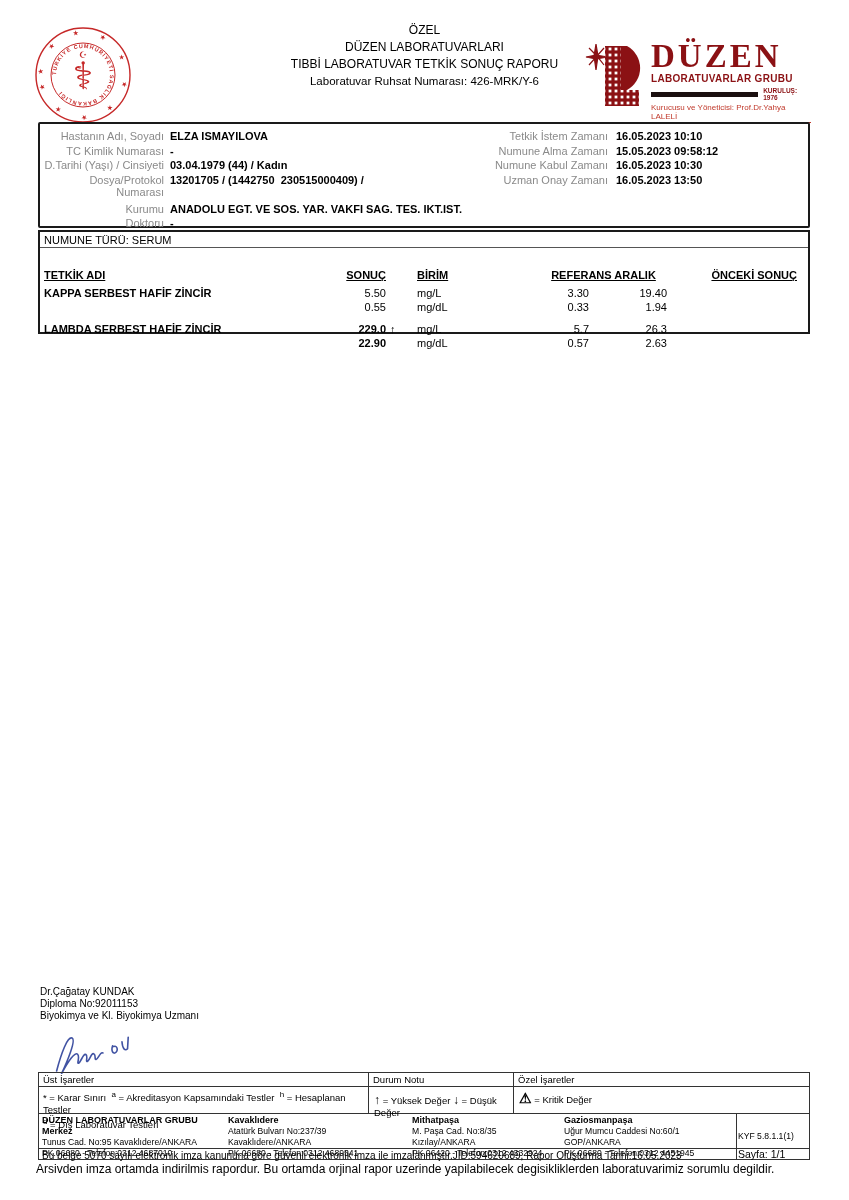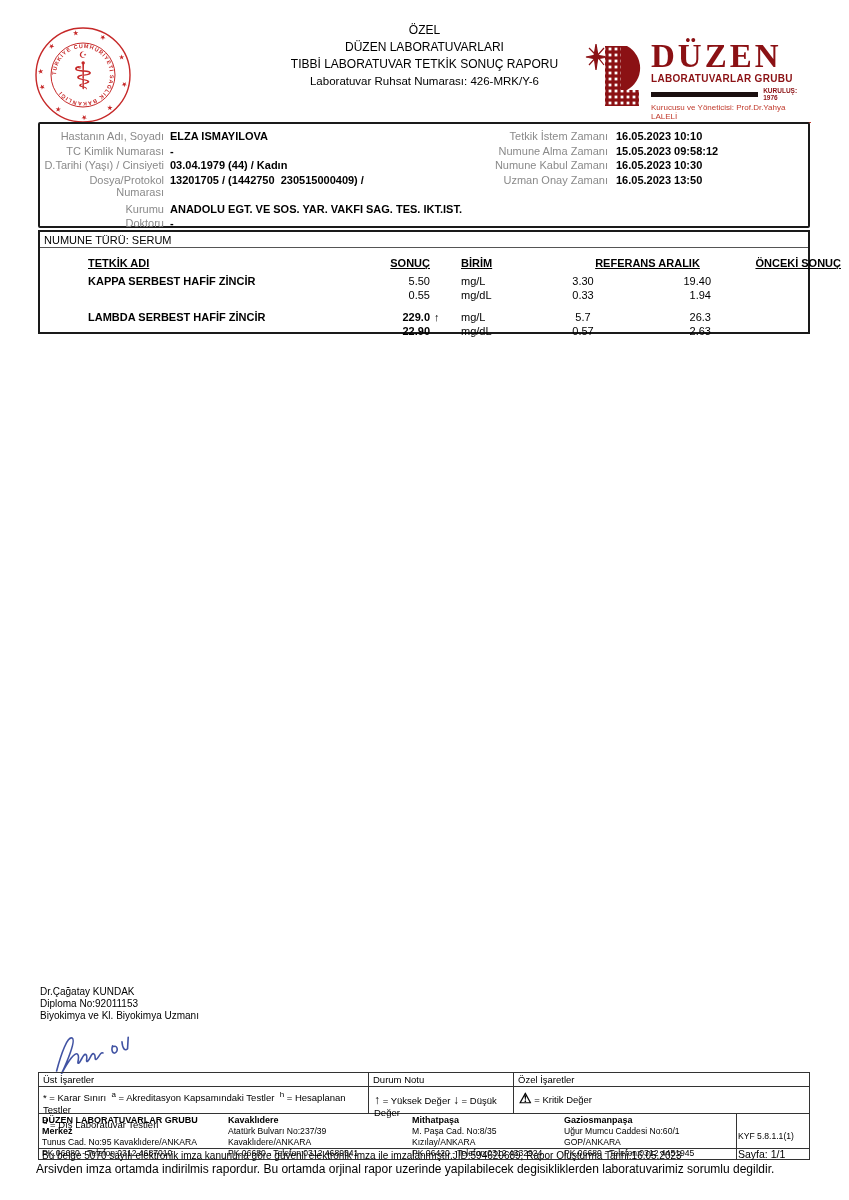--- a/index.html
+++ b/index.html
@@ -25,26 +25,26 @@
   .pbox { position:absolute; left:38px; top:122px; width:772px; height:106px; border:2px solid #1a1a1a; border-radius:2px; font-size:11px; }
   .prow { position:absolute; left:0; right:0; height:14px; }
   .plabel { position:absolute; left:2px; width:122px; text-align:right; color:#8a8a8a; }
   .pvalue { position:absolute; left:130px; font-weight:bold; white-space:pre; }
   .qlabel { position:absolute; left:392px; width:176px; text-align:right; color:#8a8a8a; }
   .qvalue { position:absolute; left:576px; font-weight:bold; white-space:pre; }
   
   .rbox { position:absolute; left:38px; top:230px; width:772px; height:104px; border:2px solid #1a1a1a; font-size:11px; }
   .sample { position:absolute; top:0; left:0; right:0; height:16px; padding:2px 0 0 4px; border-bottom:1px solid #555; }
   .rrow { position:absolute; left:0; right:0; height:14px; }
-  .c { position:absolute; top:4px;margin-left:44px; }
+  .c { position:absolute; top:16px; }
   .c-name  { left:4px;  width:260px; font-weight:bold; }
   .c-res   { left:228px; width:118px; text-align:right; }
   .c-flag  { left:350px; width:16px; text-align:left; font-weight:bold; }
   .c-unit  { left:377px; width:70px; }
-  .c-low   { left:449px; width:100px; text-align:center; }
+  .c-low   { left:449px; width:100px; text-align:right; }
   .c-high  { left:540px; width:87px;  text-align:right; }
   .c-refh  { left:500px; width:127px; text-align:center; }
   .c-prevh { left:655px; width:102px; text-align:right; }
   .th { font-weight:bold; }
   .u  { text-decoration:underline; }
   .bold { font-weight:bold; }
   
   .doctor { position:absolute; left:40px; top:986px; font-size:10px; line-height:12px; }
   .sig { position:absolute; left:38px; top:1014px; }
   

